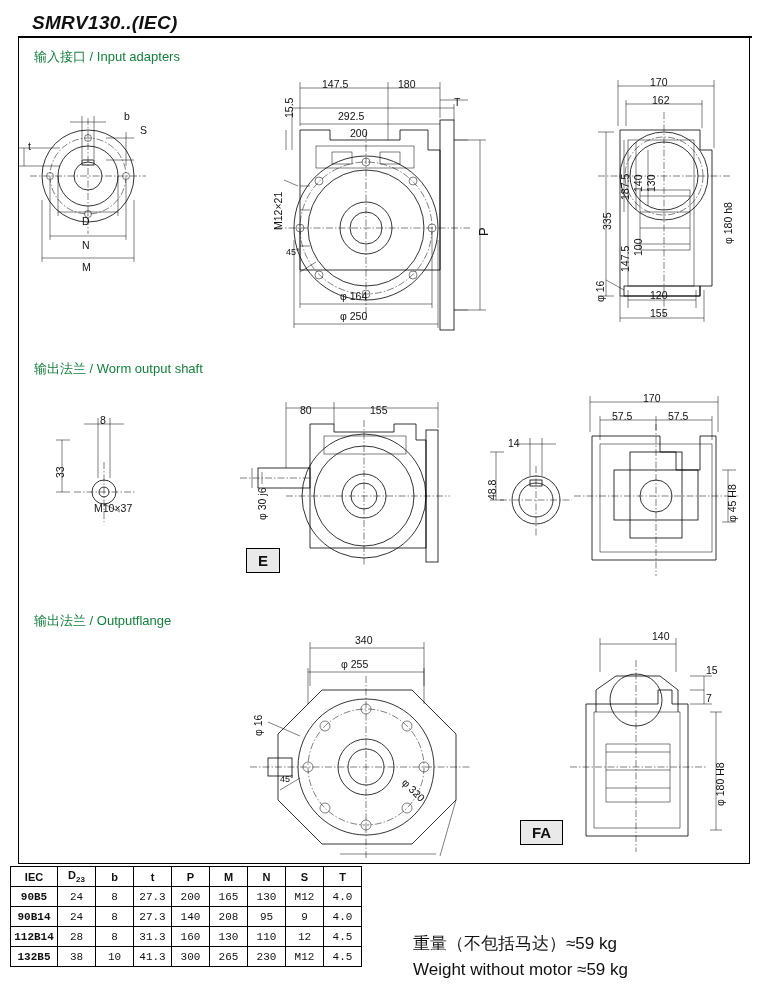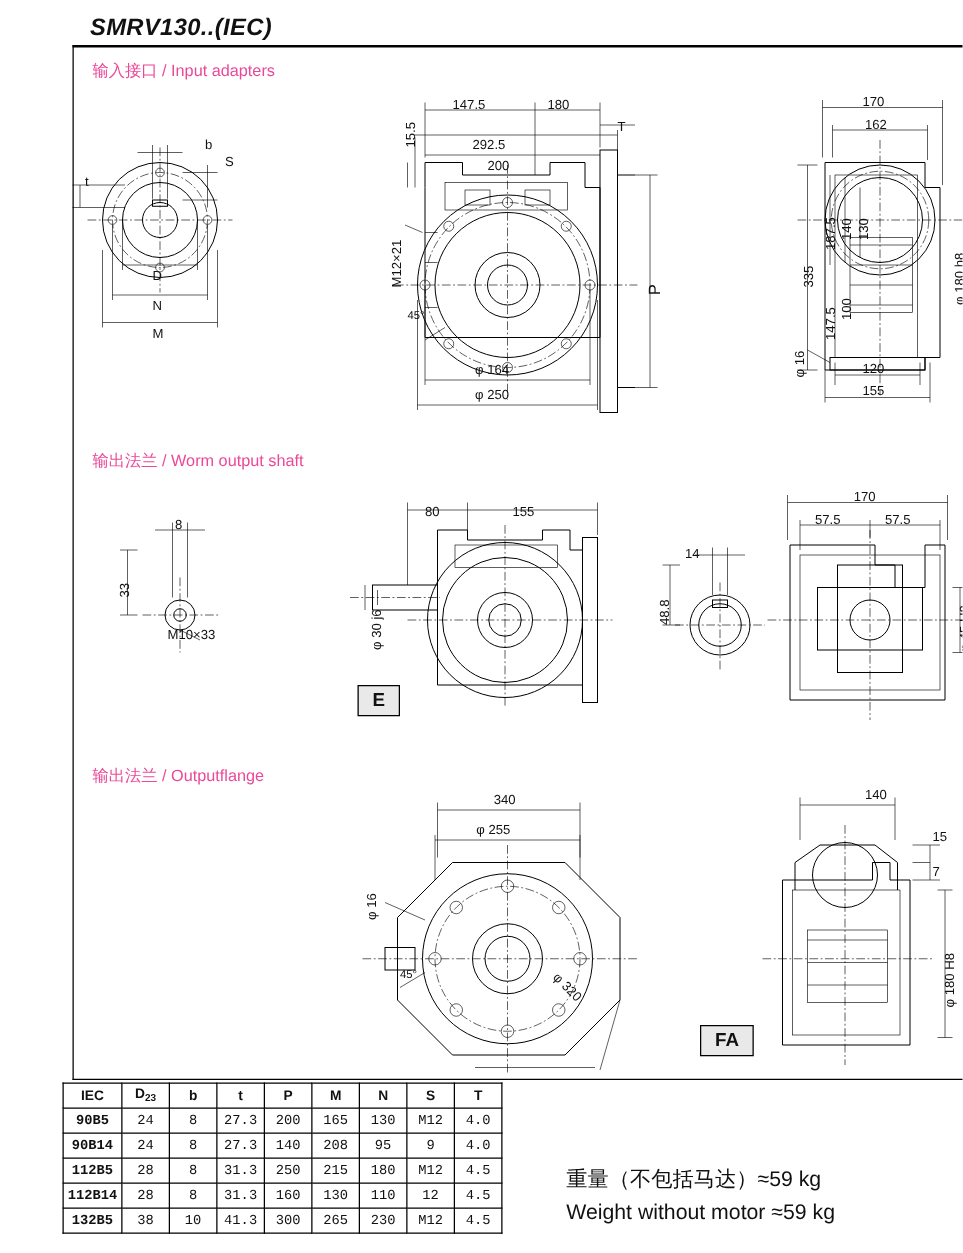--- a/index.html
+++ b/index.html
@@ -1,40 +1,40 @@
 <!DOCTYPE html>
 <html><head>
 <meta charset="utf-8">
 <style>
   html,body{margin:0;padding:0;background:#fff;}
   body{
     width:770px;height:1002px;position:relative;overflow:hidden;
     font-family:"Liberation Sans", sans-serif;color:#111;
   }
-  .page{position:absolute;left:0;top:0;width:644px;height:1002px;margin-left:40px;}
+  .page{position:absolute;left:0;top:0;width:644px;height:1002px;}
 
   
   .title-bar{
     position:absolute;left:18px;top:8px;width:734px;height:30px;
   }
   .title-bar .title{
     font-style:italic;font-weight:bold;font-size:19px;letter-spacing:.3px;
     position:absolute;left:14px;top:4px;
   }
   .title-rule{
     position:absolute;left:0;top:28px;width:734px;height:2px;background:#000;
   }
   .outer-box{
     position:absolute;left:18px;top:36px;width:732px;height:828px;
     border:1px solid #000;border-top:none;box-sizing:border-box;
   }
 
   
   .sec-label{
-    position:absolute;font-size:13px;color:#ec4899;white-space:nowrap;
+    position:absolute;font-size:13px;color:#15803d;white-space:nowrap;
   }
 
   
   .dim{position:absolute;font-size:10.5px;color:#111;white-space:nowrap;}
   .dim.v{transform-origin:0 0;}
   .bold-tag{
     position:absolute;border:1px solid #000;background:#e9e9e9;
     font-weight:bold;font-size:15px;padding:3px 11px;
   }
 
@@ -339,21 +339,21 @@
       <line class="ln-thin" x1="600" y1="420" x2="656" y2="420"></line>
       <line class="ln-thin" x1="656" y1="420" x2="712" y2="420"></line>
       <line class="ln-thin" x1="728" y1="470" x2="728" y2="522"></line>
       <line class="ln-thin" x1="722" y1="470" x2="736" y2="470"></line>
       <line class="ln-thin" x1="722" y1="522" x2="736" y2="522"></line>
     </g>
   </svg>
 
   <div class="dim" style="left:100px;top:414px;">8</div>
   <div class="dim v" style="left:54px;top:478px;transform:rotate(-90deg);">33</div>
-  <div class="dim" style="left:94px;top:502px;">M10×33</div>
+  <div class="dim" style="left:94px;top:502px;">M10×37</div>
 
   <div class="dim" style="left:300px;top:404px;">80</div>
   <div class="dim" style="left:370px;top:404px;">155</div>
   <div class="dim v" style="left:256px;top:520px;transform:rotate(-90deg);">φ 30 j6</div>
 
   <div class="dim" style="left:508px;top:437px;">14</div>
   <div class="dim v" style="left:486px;top:500px;transform:rotate(-90deg);">48.8</div>
 
   <div class="dim" style="left:643px;top:392px;">170</div>
   <div class="dim" style="left:612px;top:410px;">57.5</div>
@@ -472,31 +472,20 @@
         <td>24</td>
         <td>8</td>
         <td>27.3</td>
         <td>140</td>
         <td>208</td>
         <td>95</td>
         <td>9</td>
         <td>4.0</td>
       </tr>
       <tr>
-        <td class="first">112B5</td>
-        <td>28</td>
-        <td>8</td>
-        <td>31.3</td>
-        <td>250</td>
-        <td>215</td>
-        <td>180</td>
-        <td>M12</td>
-        <td>4.5</td>
-      </tr>
-      <tr>
         <td class="first">112B14</td>
         <td>28</td>
         <td>8</td>
         <td>31.3</td>
         <td>160</td>
         <td>130</td>
         <td>110</td>
         <td>12</td>
         <td>4.5</td>
       </tr>

